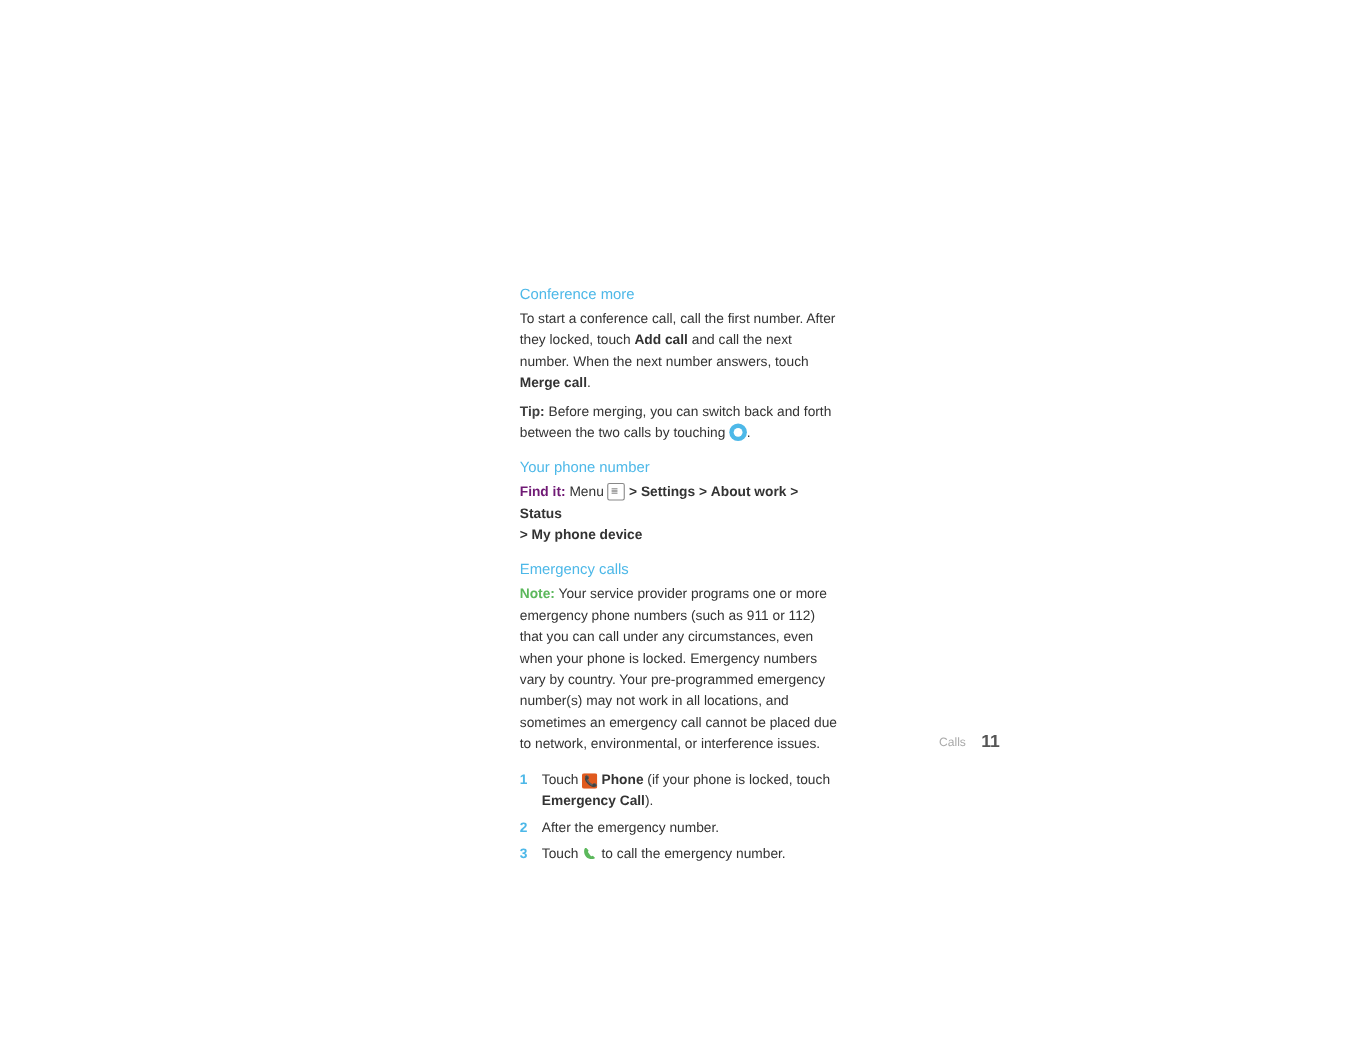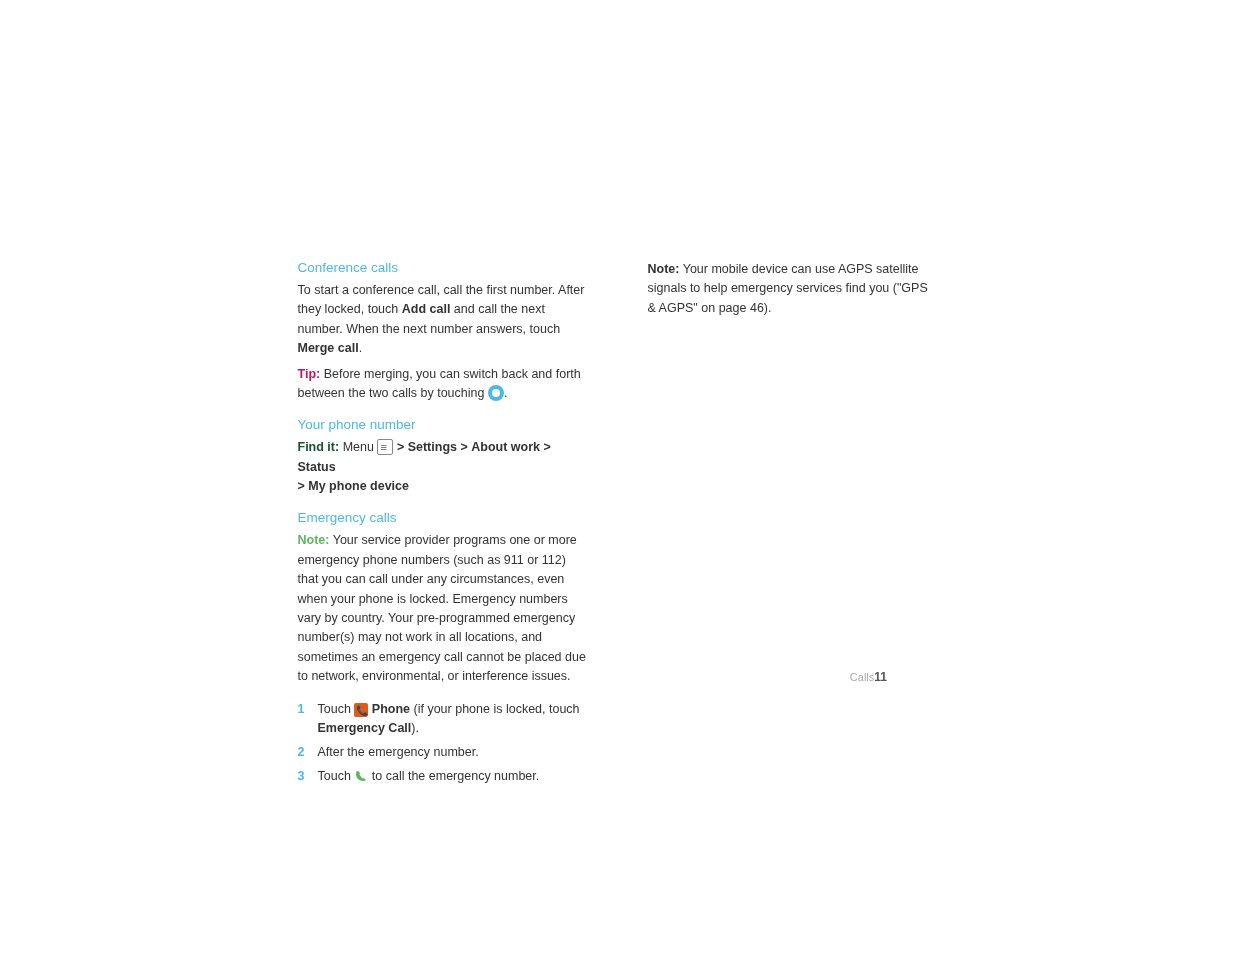--- a/index.html
+++ b/index.html
@@ -38,29 +38,29 @@
     .section-body {
       font-size: 12.5px;
       color: #333;
       line-height: 1.55;
       margin-bottom: 14px;
     }
     .section-body p {
       margin-bottom: 6px;
     }
     .tip-label {
-      color: #be185d;
+      color: #404040;
       font-weight: bold;
     }
     .note-label {
       color: #5cb85c;
       font-weight: bold;
     }
     .find-label {
-      color: #14532d;
+      color: #701a75;
       font-weight: bold;
     }
     .bold {
       font-weight: bold;
     }
     .numbered-list {
       list-style: none;
       padding: 0;
     }
     .numbered-list li {
@@ -110,43 +110,43 @@
       content: '≡';
       font-size: 11px;
       position: absolute;
       top: -1px;
       left: 2px;
       color: #555;
     }
     .footer {
       position: absolute;
       bottom: 270px;
-      right: 348px;
+      right: 326px;
       font-size: 11px;
       color: #aaaaaa;
       display: flex;
       align-items: center;
-      gap: 0;
+      gap: 14px;
     }
     .footer-page {
       font-weight: bold;
       color: #555;
-      font-size: 12px;
+      font-size: 16px;
     }
   </style>
 </head>
 <body>
 
 <div class="page">
   <div class="content-area">
 
     <div class="left-column">
 
       <div class="section">
-        <div class="section-heading">Conference calls</div>
+        <div class="section-heading">Conference more</div>
         <div class="section-body">
           <p>
             <span>To start a conference call, call the first number. After they locked, touch</span>
             <span class="bold">Add call</span>
             <span>and call the next number. When the next number answers, touch</span>
             <span class="bold">Merge call</span><span>.</span>
           </p>
           <p>
             <span class="tip-label">Tip:</span>
             <span> Before merging, you can switch back and forth between the two calls by touching </span>
@@ -203,28 +203,20 @@
                 </svg>
               </span>
               to call the emergency number.
             </span>
           </li>
         </ul>
       </div>
 
     </div>
 
-    <div class="right-column">
-      <div class="section-body">
-        <p>
-          <span class="bold">Note:</span>
-          <span> Your mobile device can use AGPS satellite signals to help emergency services find you ("GPS &amp; AGPS" on page 46).</span>
-        </p>
-      </div>
-    </div>
 
   </div>
 
   <div class="footer">
     <span>Calls</span>
     <span class="footer-page">11</span>
   </div>
 
 </div>
 

